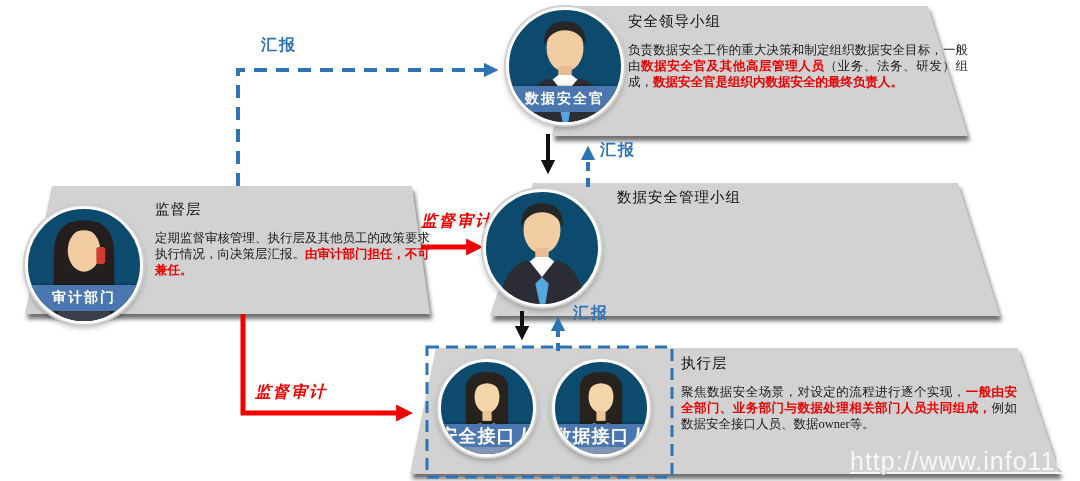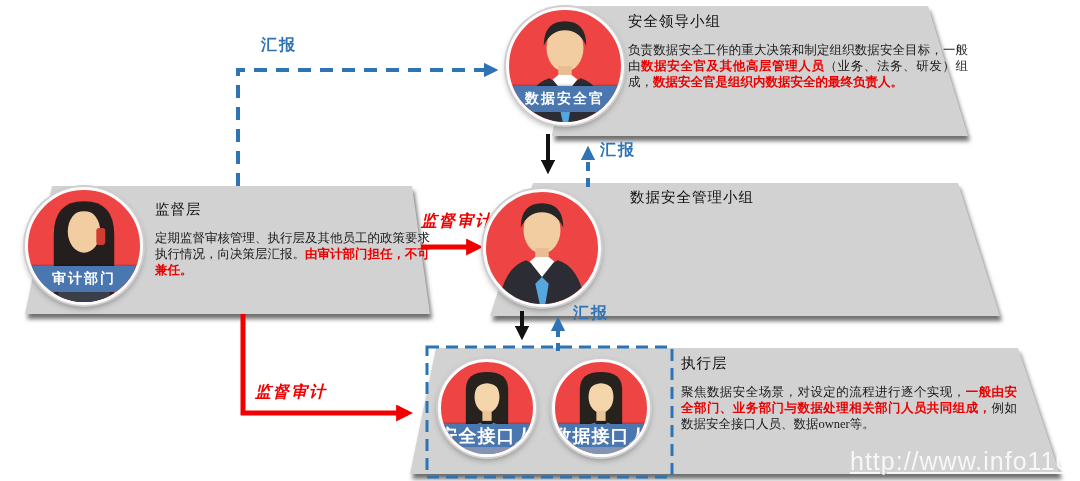--- a/index.html
+++ b/index.html
@@ -9,21 +9,21 @@
 
   .textblock{position:absolute;color:#1a1a1a;}
   .sec-title{font-weight:normal;font-size:14.5px;color:#111;letter-spacing:1px;margin:0 0 11px 0;}
   .sec-body{font-size:12.5px;line-height:16px;text-align:justify;}
   .sec-body .red{color:#e90000;font-weight:bold;}
 
   .arrow-label{position:absolute;font-weight:bold;font-size:16px;letter-spacing:2px;}
   .lbl-blue{color:#2e74b5;}
   .lbl-red{color:#f00000;font-style:italic;}
 
-  .avatar{position:absolute;border-radius:50%;overflow:hidden;background:#ef4444;
+  .avatar{position:absolute;border-radius:50%;overflow:hidden;background:#0c4a6e;
           border:3px solid #fbfbfb;box-shadow:0 0 0 2px #cfcfcf,0 3px 6px rgba(0,0,0,.35);}
   .avatar.lg{width:112px;height:112px;}
   .avatar.sm{width:92px;height:92px;}
   .photo{position:absolute;left:0;top:0;right:0;bottom:0;}
   .photo svg{width:100%;height:100%;display:block;}
   .banner{position:absolute;left:-8px;right:-8px;background:#4a77b0;display:flex;
           align-items:center;justify-content:center;color:#fff;font-weight:bold;
           box-shadow:0 -1px 2px rgba(0,0,0,.25);}
   .avatar.lg .banner{bottom:10px;height:26px;font-size:14px;letter-spacing:2px;}
   .avatar.sm .banner{bottom:7px;height:23px;font-size:18px;letter-spacing:1px;}
@@ -84,21 +84,21 @@
   <div class="textblock" style="left:628px;top:12px;width:340px;">
     <div class="sec-title">安全领导小组</div>
     <div class="sec-body"><span>负责数据安全工作的重大决策和制定组织数据安全目标，一般由</span><span class="red">数据安全官及其他高层管理人员</span><span>（业务、法务、研发）组成，</span><span class="red">数据安全官是组织内数据安全的最终负责人。</span></div>
   </div>
 
   <div class="textblock" style="left:155px;top:200px;width:275px;">
     <div class="sec-title">监督层</div>
     <div class="sec-body"><span>定期监督审核管理、执行层及其他员工的政策要求执行情况，向决策层汇报。</span><span class="red">由审计部门担任，不可兼任。</span></div>
   </div>
 
-  <div class="textblock" style="left:630px;top:188px;width:372px;">
+  <div class="textblock" style="left:617px;top:188px;width:372px;">
     <div class="sec-title">数据安全管理小组</div>
   </div>
 
   <div class="textblock" style="left:681px;top:354px;width:336px;">
     <div class="sec-title">执行层</div>
     <div class="sec-body"><span>聚焦数据安全场景，对设定的流程进行逐个实现，</span><span class="red">一般由安全部门、业务部门与数据处理相关部门人员共同组成，</span><span>例如数据安全接口人员、数据owner等。</span></div>
   </div>
 
   <div class="arrow-label lbl-blue" style="left:261px;top:35px;">汇报</div>
   <div class="arrow-label lbl-blue" style="left:600px;top:140px;">汇报</div>
@@ -115,21 +115,21 @@
         <path d="M11 100 Q17 66 36 61 L46 67 L54 67 L64 61 Q83 66 89 100 Z" fill="#2c2c34"></path>
         <path d="M39 62 L50 76 L61 62 L56 58 L44 58 Z" fill="#ffffff"></path>
         <path d="M50 76 L44 82 L48 100 L53 100 L56 82 Z" fill="#55a7dd"></path>
       </svg>
     </div>
     <div class="banner">
       <span>数据安全官</span>
     </div>
   </div>
 
-  <div class="avatar lg" style="left:25px;top:187px;">
+  <div class="avatar lg" style="left:25px;top:206px;">
     <div class="photo">
       <svg viewBox="0 0 100 100">
         <path d="M23 100 L23 40 Q23 10 50 10 Q77 10 77 40 L77 100 Z" fill="#241e1e"></path>
         <ellipse cx="50" cy="37" rx="14.5" ry="19" fill="#f2cda2"></ellipse>
         <path d="M50 12 Q31 13 32 38 Q36 19 50 19 Q64 19 68 38 Q69 13 50 12 Z" fill="#241e1e"></path>
         <rect x="61" y="34" width="8" height="15" rx="2.5" fill="#d23b2f"></rect>
         <path d="M25 100 Q31 70 50 68 Q69 70 75 100 Z" fill="#3a3f4a"></path>
       </svg>
     </div>
     <div class="banner">

